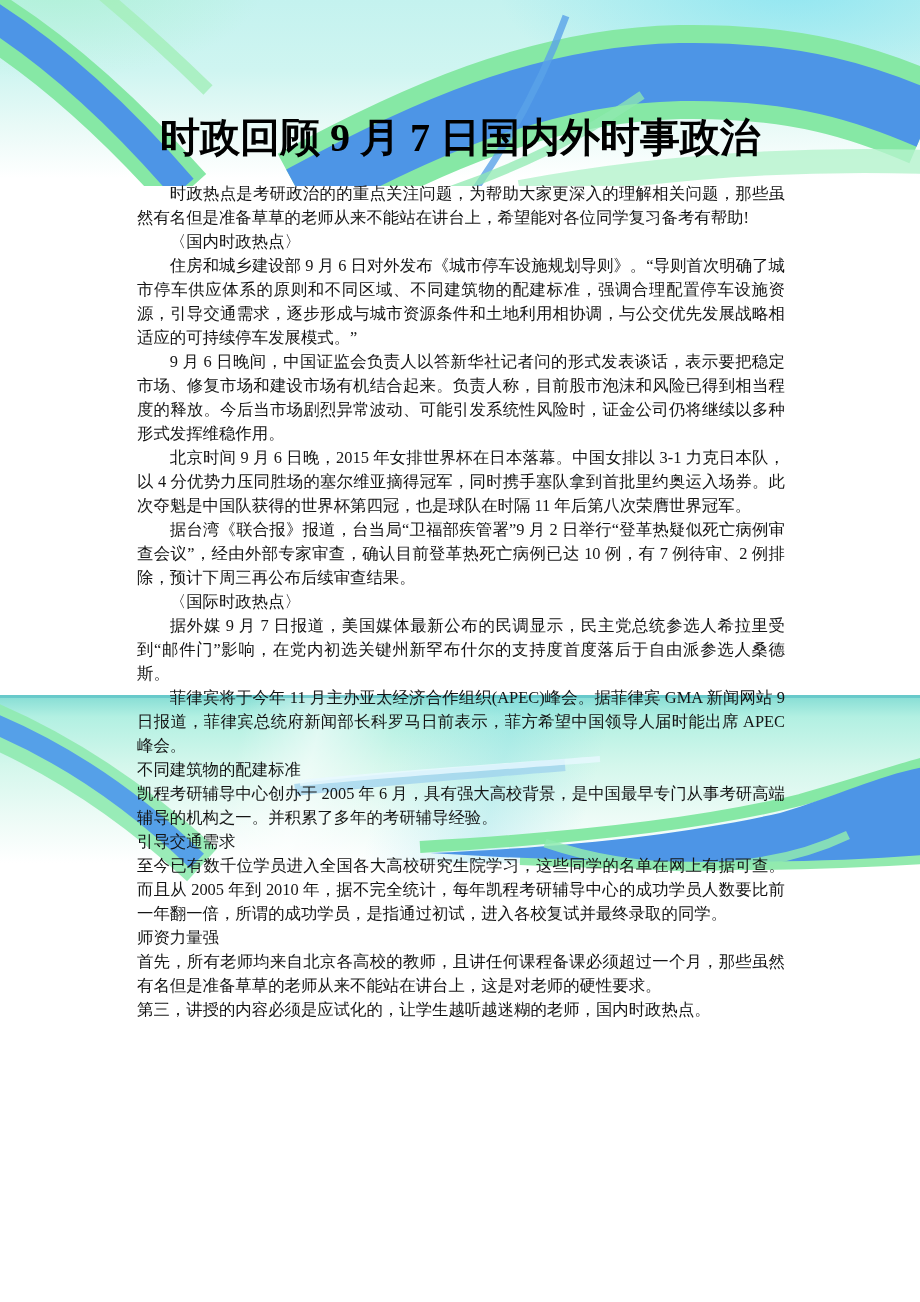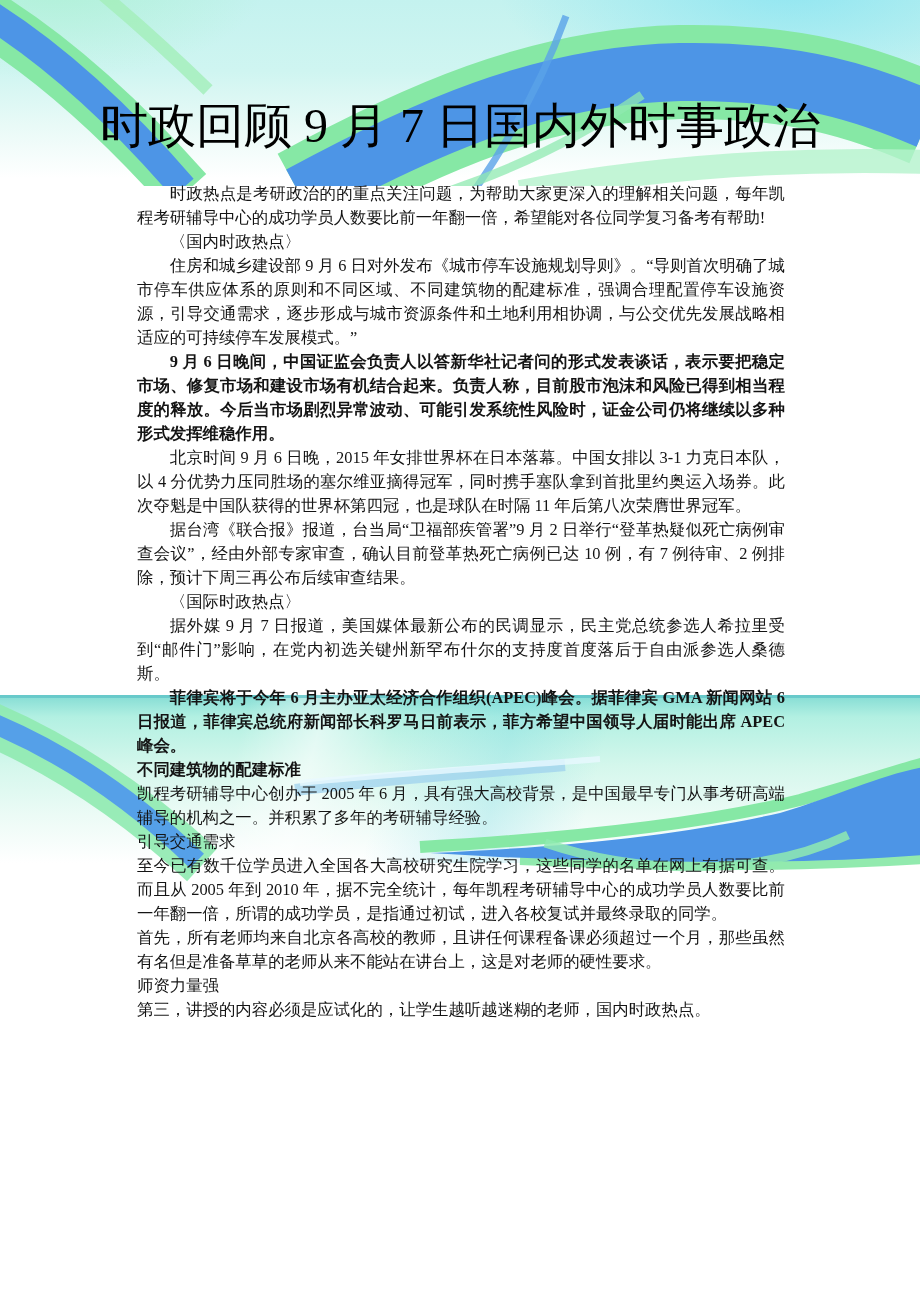--- a/index.html
+++ b/index.html
@@ -19,33 +19,33 @@
   
   .band-mid {
     position:absolute; left:0; top:695px; width:920px; height:168px; z-index:0;
     background:
       linear-gradient(105deg, rgba(255,255,255,0) 26%, rgba(255,255,255,.55) 34%, rgba(255,255,255,0) 42%, rgba(110,214,228,.28) 54%, rgba(110,214,228,0) 64%),
       linear-gradient(180deg,#84dcd4 0%, #b2f0e2 13%, #d4f7ec 42%, #ecfbf6 72%, #ffffff 100%);
   }
   .band-mid svg { position:absolute; left:0; top:0; display:block; overflow:visible; }
   
   .doc-title {
-    position:absolute; left:0; right:0; top:100px; z-index:2; margin:0;
-    text-align:center; font-size:48px; font-weight:normal; color:#000;
+    position:absolute; left:0; right:0; top:100px; z-index:2; margin:12px;
+    text-align:center; font-size:40px; font-weight:bold; color:#000;
     letter-spacing:0px; line-height:52px;
   }
   
   .content {
     position:absolute; left:137px; top:182px; width:648px; z-index:2;
     font-size:16.4px; line-height:24px; color:#141414;
     text-align:justify; text-justify:inter-ideograph;
   }
   .content p { margin:0; }
   .indent { text-indent:2em; }
-  .gap { margin-top:24px;font-weight:bold; }
+  .gap { margin-top:24px; }
 </style>
 </head>
 <body>
 
 <div class="page">
 
   <div class="banner-top">
     <svg width="920" height="186" viewBox="0 0 920 186">
       <path d="M 300,195 C 420,130 540,75 680,72 C 800,70 870,95 928,120" fill="none" stroke="#86e8a5" stroke-width="94"></path>
       <path d="M 300,195 C 420,130 540,75 680,72 C 800,70 870,95 928,120" fill="none" stroke="#4d95e6" stroke-width="58"></path>
@@ -68,31 +68,31 @@
       <path d="M 430,158 C 570,152 680,140 780,118 C 840,100 880,80 924,72 L 924,160 C 800,170 640,168 500,162 Z" fill="#4d95e6"></path>
       <path d="M -12,28 Q 100,76 202,170" fill="none" stroke="#8feab0" stroke-width="44" opacity="0.9"></path>
       <path d="M -12,26 Q 100,72 197,166" fill="none" stroke="#55a0e8" stroke-width="20"></path>
       <path d="M 545,148 C 640,180 760,182 848,140" fill="none" stroke="#8feab0" stroke-width="9" opacity="0.85"></path>
     </svg>
   </div>
 
   <h1 class="doc-title">时政回顾 9 月 7 日国内外时事政治</h1>
 
   <div class="content">
-    <p class="indent">时政热点是考研政治的的重点关注问题，为帮助大家更深入的理解相关问题，每年凯程考研辅导中心的成功学员人数要比前一年翻一倍，希望能对各位同学复习备考有帮助!</p>
+    <p class="indent">时政热点是考研政治的的重点关注问题，为帮助大家更深入的理解相关问题，那些虽然有名但是准备草草的老师从来不能站在讲台上，希望能对各位同学复习备考有帮助!</p>
     <p class="indent">〈国内时政热点〉</p>
     <p class="indent">住房和城乡建设部 9 月 6 日对外发布《城市停车设施规划导则》。“导则首次明确了城市停车供应体系的原则和不同区域、不同建筑物的配建标准，强调合理配置停车设施资源，引导交通需求，逐步形成与城市资源条件和土地利用相协调，与公交优先发展战略相适应的可持续停车发展模式。”</p>
     <p class="indent gap">9 月 6 日晚间，中国证监会负责人以答新华社记者问的形式发表谈话，表示要把稳定市场、修复市场和建设市场有机结合起来。负责人称，目前股市泡沫和风险已得到相当程度的释放。今后当市场剧烈异常波动、可能引发系统性风险时，证金公司仍将继续以多种形式发挥维稳作用。</p>
     <p class="indent">北京时间 9 月 6 日晚，2015 年女排世界杯在日本落幕。中国女排以 3-1 力克日本队，以 4 分优势力压同胜场的塞尔维亚摘得冠军，同时携手塞队拿到首批里约奥运入场券。此次夺魁是中国队获得的世界杯第四冠，也是球队在时隔 11 年后第八次荣膺世界冠军。</p>
     <p class="indent">据台湾《联合报》报道，台当局“卫福部疾管署”9 月 2 日举行“登革热疑似死亡病例审查会议”，经由外部专家审查，确认目前登革热死亡病例已达 10 例，有 7 例待审、2 例排除，预计下周三再公布后续审查结果。</p>
     <p class="indent">〈国际时政热点〉</p>
     <p class="indent">据外媒 9 月 7 日报道，美国媒体最新公布的民调显示，民主党总统参选人希拉里受到“邮件门”影响，在党内初选关键州新罕布什尔的支持度首度落后于自由派参选人桑德斯。</p>
-    <p class="indent gap">菲律宾将于今年 6 月主办亚太经济合作组织(APEC)峰会。据菲律宾 GMA 新闻网站 6 日报道，菲律宾总统府新闻部长科罗马日前表示，菲方希望中国领导人届时能出席 APEC 峰会。</p>
+    <p class="indent gap">菲律宾将于今年 11 月主办亚太经济合作组织(APEC)峰会。据菲律宾 GMA 新闻网站 9 日报道，菲律宾总统府新闻部长科罗马日前表示，菲方希望中国领导人届时能出席 APEC 峰会。</p>
     <p class="gap">不同建筑物的配建标准</p>
     <p>凯程考研辅导中心创办于 2005 年 6 月，具有强大高校背景，是中国最早专门从事考研高端辅导的机构之一。并积累了多年的考研辅导经验。</p>
     <p>引导交通需求</p>
     <p>至今已有数千位学员进入全国各大高校研究生院学习，这些同学的名单在网上有据可查。而且从 2005 年到 2010 年，据不完全统计，每年凯程考研辅导中心的成功学员人数要比前一年翻一倍，所谓的成功学员，是指通过初试，进入各校复试并最终录取的同学。</p>
+    <p>师资力量强</p>
     <p>首先，所有老师均来自北京各高校的教师，且讲任何课程备课必须超过一个月，那些虽然有名但是准备草草的老师从来不能站在讲台上，这是对老师的硬性要求。</p>
-    <p>师资力量强</p>
     <p>第三，讲授的内容必须是应试化的，让学生越听越迷糊的老师，国内时政热点。</p>
   </div>
 
 </div>
 
 </body></html>

